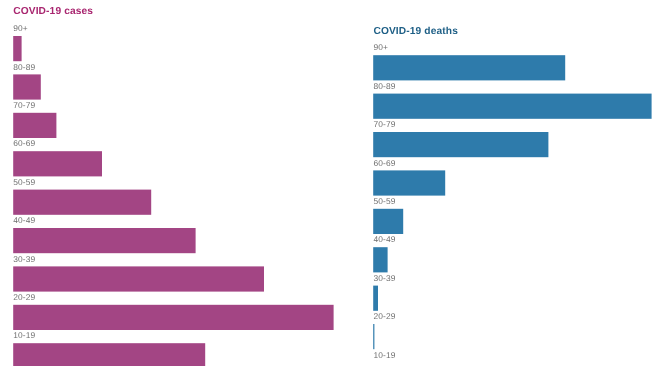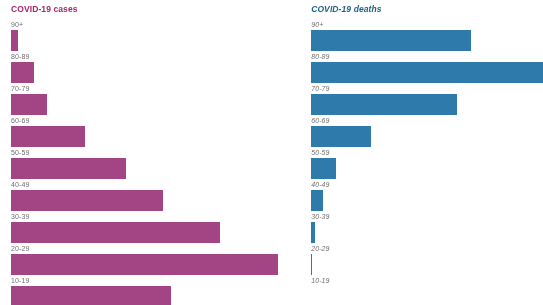--- a/index.html
+++ b/index.html
@@ -29,22 +29,21 @@
     height: 305px;
   }
   .panel-cases {
     width: 285px;
     padding-left: 11px;
     padding-top: 4px;
   }
   .panel-deaths {
     width: 258px;
     padding-left: 11px;
-    padding-top: 4px;
-    font-style: italic;
+    padding-top: 20px;
   }
   .panel-title {
     font-size: 8.5px;
     font-weight: bold;
     letter-spacing: 0.1px;
     margin: 0 0 7px 0;
     line-height: 10px;
     white-space: nowrap;
   }
   .title-cases { color: #a8256f; }

